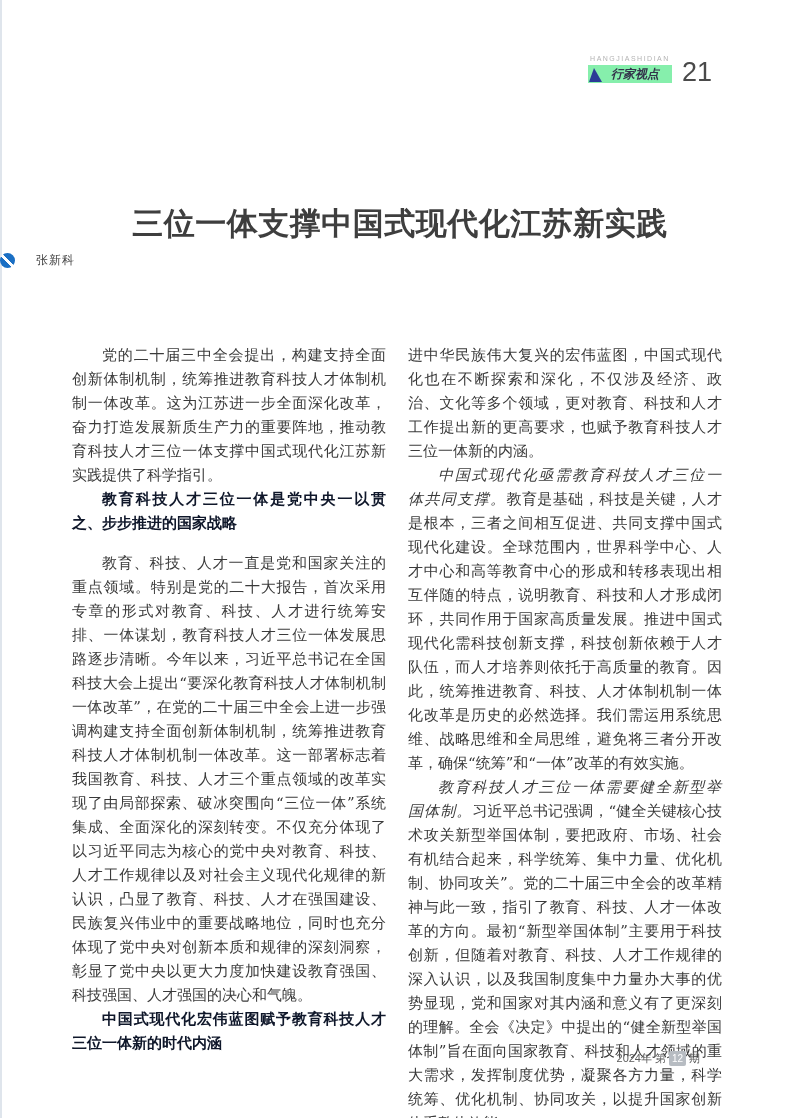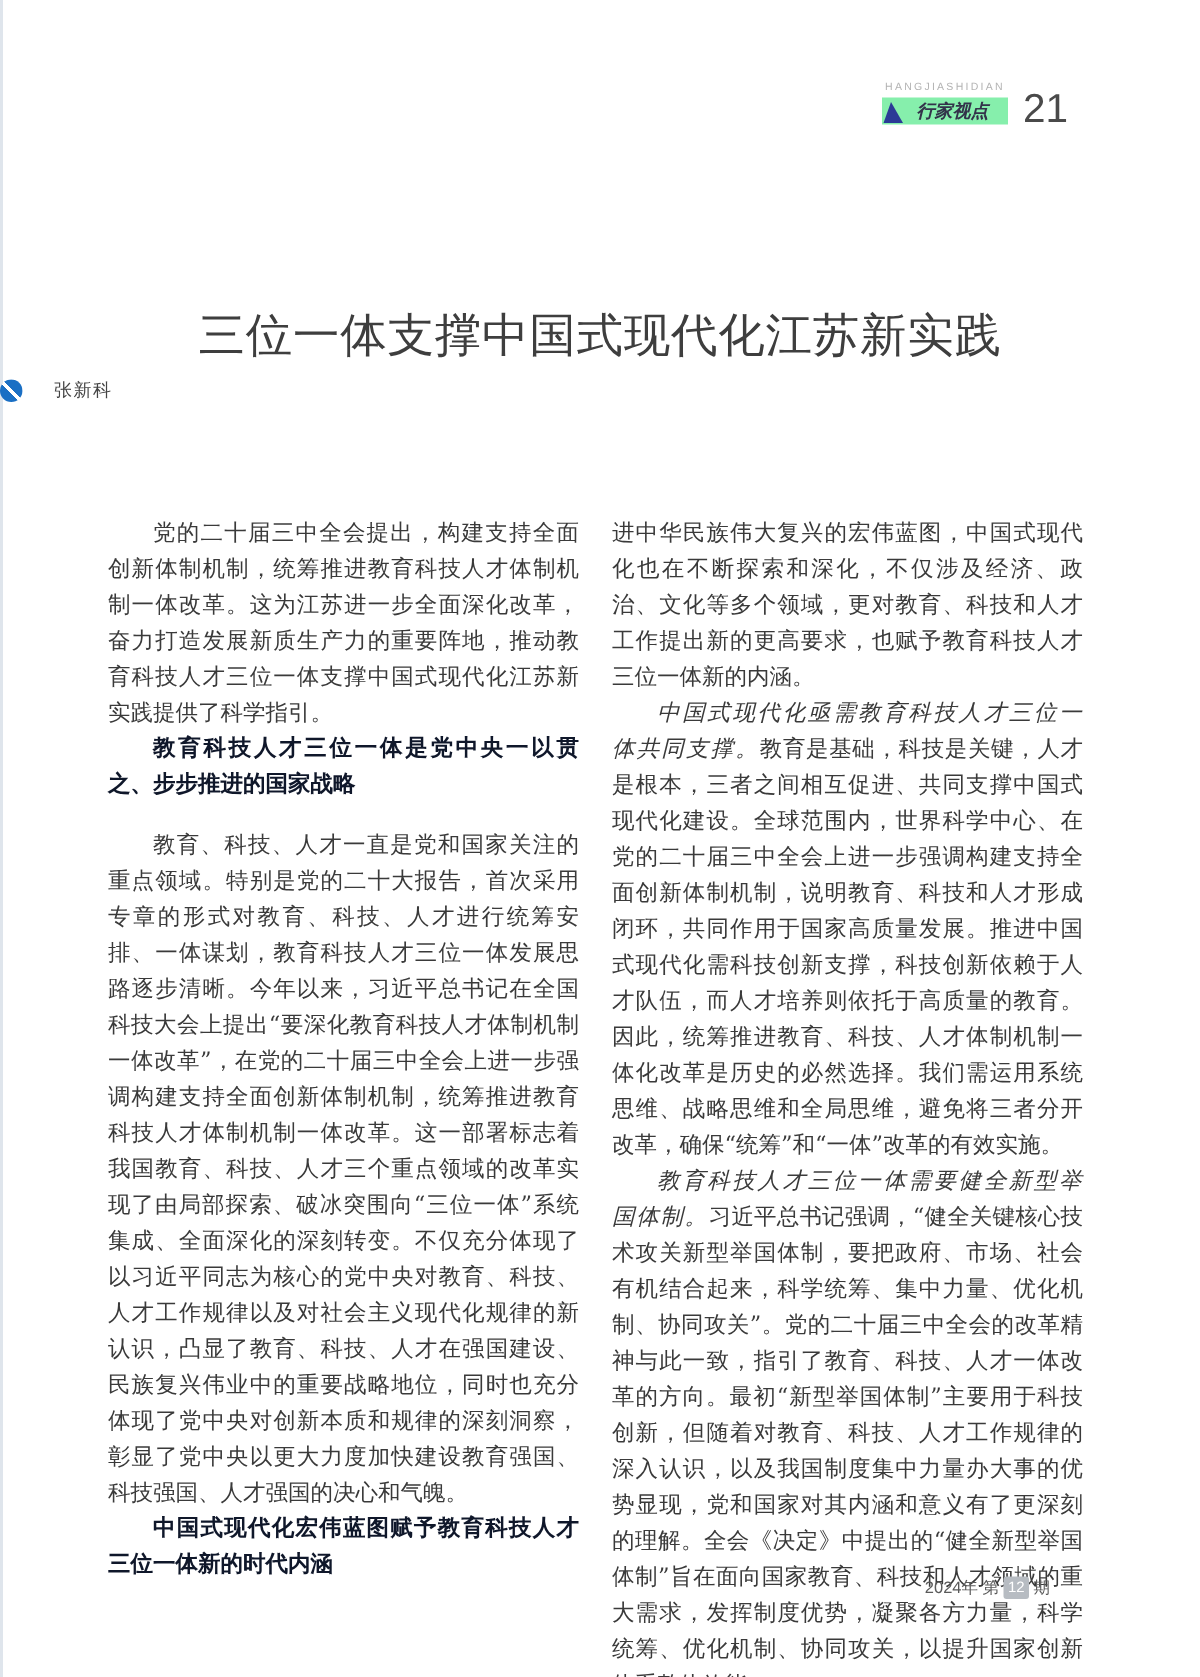--- a/index.html
+++ b/index.html
@@ -48,21 +48,21 @@
   .page-number{
     font-family:"Liberation Sans",sans-serif;
     font-size:27px;color:#4a4a4a;line-height:1;
     transform:translateY(3px);
   }
   
   .article-title{
     position:absolute;top:182px;left:0;right:0;
     text-align:center;
     font-family:"DejaVu Serif","Liberation Serif",serif;
-    font-weight:normal;font-size:31px;color:#3e3e3e;
+    font-weight:bold;font-size:31px;color:#3e3e3e;
     letter-spacing:0.5px;white-space:nowrap;
   }
   .author-row{
     position:absolute;top:252px;left:0;right:0;
     display:flex;align-items:center;gap:21px;
   }
   .author-icon{
     width:15px;height:15px;border-radius:50%;
     background:linear-gradient(45deg,#1a6fc4 43%,#ffffff 43%,#ffffff 55%,#1a6fc4 55%);
     background-color:#1a6fc4;
@@ -134,21 +134,21 @@
 
   <div class="columns">
     <div class="col">
         <p class="body indent"><span class="seg-normal">党的二十届三中全会提出，构建支持全面创新体制机制，统筹推进教育科技人才体制机制一体改革。这为江苏进一步全面深化改革，奋力打造发展新质生产力的重要阵地，推动教育科技人才三位一体支撑中国式现代化江苏新实践提供了科学指引。</span></p>
         <p class="heading">教育科技人才三位一体是党中央一以贯之、步步推进的国家战略</p>
         <p class="body indent"><span class="seg-normal">教育、科技、人才一直是党和国家关注的重点领域。特别是党的二十大报告，首次采用专章的形式对教育、科技、人才进行统筹安排、一体谋划，教育科技人才三位一体发展思路逐步清晰。今年以来，习近平总书记在全国科技大会上提出“要深化教育科技人才体制机制一体改革”，在党的二十届三中全会上进一步强调构建支持全面创新体制机制，统筹推进教育科技人才体制机制一体改革。这一部署标志着我国教育、科技、人才三个重点领域的改革实现了由局部探索、破冰突围向“三位一体”系统集成、全面深化的深刻转变。不仅充分体现了以习近平同志为核心的党中央对教育、科技、人才工作规律以及对社会主义现代化规律的新认识，凸显了教育、科技、人才在强国建设、民族复兴伟业中的重要战略地位，同时也充分体现了党中央对创新本质和规律的深刻洞察，彰显了党中央以更大力度加快建设教育强国、科技强国、人才强国的决心和气魄。</span></p>
         <p class="heading">中国式现代化宏伟蓝图赋予教育科技人才三位一体新的时代内涵</p>
       </div>
     <div class="col">
         <p class="body"><span class="seg-normal">进中华民族伟大复兴的宏伟蓝图，中国式现代化也在不断探索和深化，不仅涉及经济、政治、文化等多个领域，更对教育、科技和人才工作提出新的更高要求，也赋予教育科技人才三位一体新的内涵。</span></p>
-        <p class="body indent"><span class="seg-kai">中国式现代化亟需教育科技人才三位一体共同支撑。</span><span class="seg-normal">教育是基础，科技是关键，人才是根本，三者之间相互促进、共同支撑中国式现代化建设。全球范围内，世界科学中心、在党的二十届三中全会上进一步强调构建支持全面创新体制机制，说明教育、科技和人才形成闭环，共同作用于国家高质量发展。推进中国式现代化需科技创新支撑，科技创新依赖于人才队伍，而人才培养则依托于高质量的教育。因此，统筹推进教育、科技、人才体制机制一体化改革是历史的必然选择。我们需运用系统思维、战略思维和全局思维，避免将三者分开改革，确保“统筹”和“一体”改革的有效实施。</span></p>
+        <p class="body indent"><span class="seg-kai">中国式现代化亟需教育科技人才三位一体共同支撑。</span><span class="seg-normal">教育是基础，科技是关键，人才是根本，三者之间相互促进、共同支撑中国式现代化建设。全球范围内，世界科学中心、人才中心和高等教育中心的形成和转移表现出相互伴随的特点，说明教育、科技和人才形成闭环，共同作用于国家高质量发展。推进中国式现代化需科技创新支撑，科技创新依赖于人才队伍，而人才培养则依托于高质量的教育。因此，统筹推进教育、科技、人才体制机制一体化改革是历史的必然选择。我们需运用系统思维、战略思维和全局思维，避免将三者分开改革，确保“统筹”和“一体”改革的有效实施。</span></p>
         <p class="body indent"><span class="seg-kai">教育科技人才三位一体需要健全新型举国体制。</span><span class="seg-normal">习近平总书记强调，“健全关键核心技术攻关新型举国体制，要把政府、市场、社会有机结合起来，科学统筹、集中力量、优化机制、协同攻关”。党的二十届三中全会的改革精神与此一致，指引了教育、科技、人才一体改革的方向。最初“新型举国体制”主要用于科技创新，但随着对教育、科技、人才工作规律的深入认识，以及我国制度集中力量办大事的优势显现，党和国家对其内涵和意义有了更深刻的理解。全会《决定》中提出的“健全新型举国体制”旨在面向国家教育、科技和人才领域的重大需求，发挥制度优势，凝聚各方力量，科学统筹、优化机制、协同攻关，以提升国家创新体系整体效能。</span></p>
       </div>
   </div>
 
   <div class="page-footer">
     <span>2024年</span>
     <span>第</span>
     <span class="issue-badge">12</span>
     <span>期</span>
   </div>

